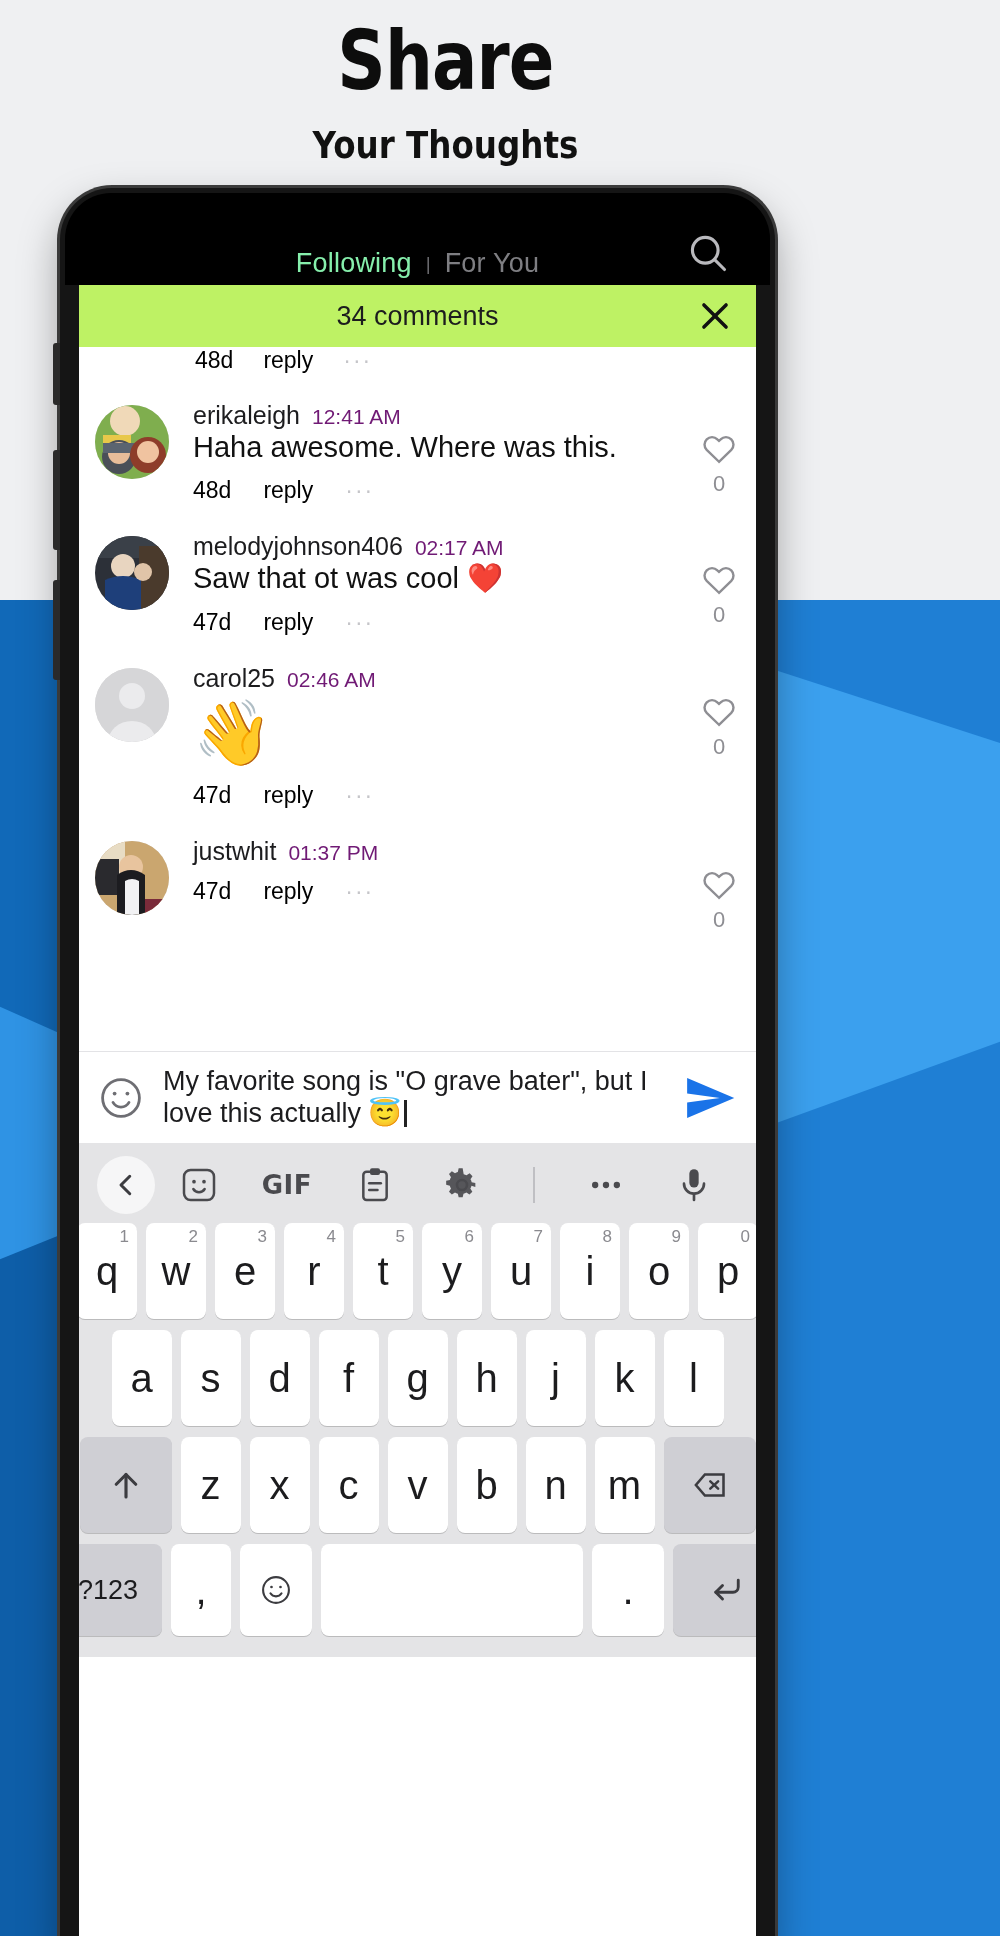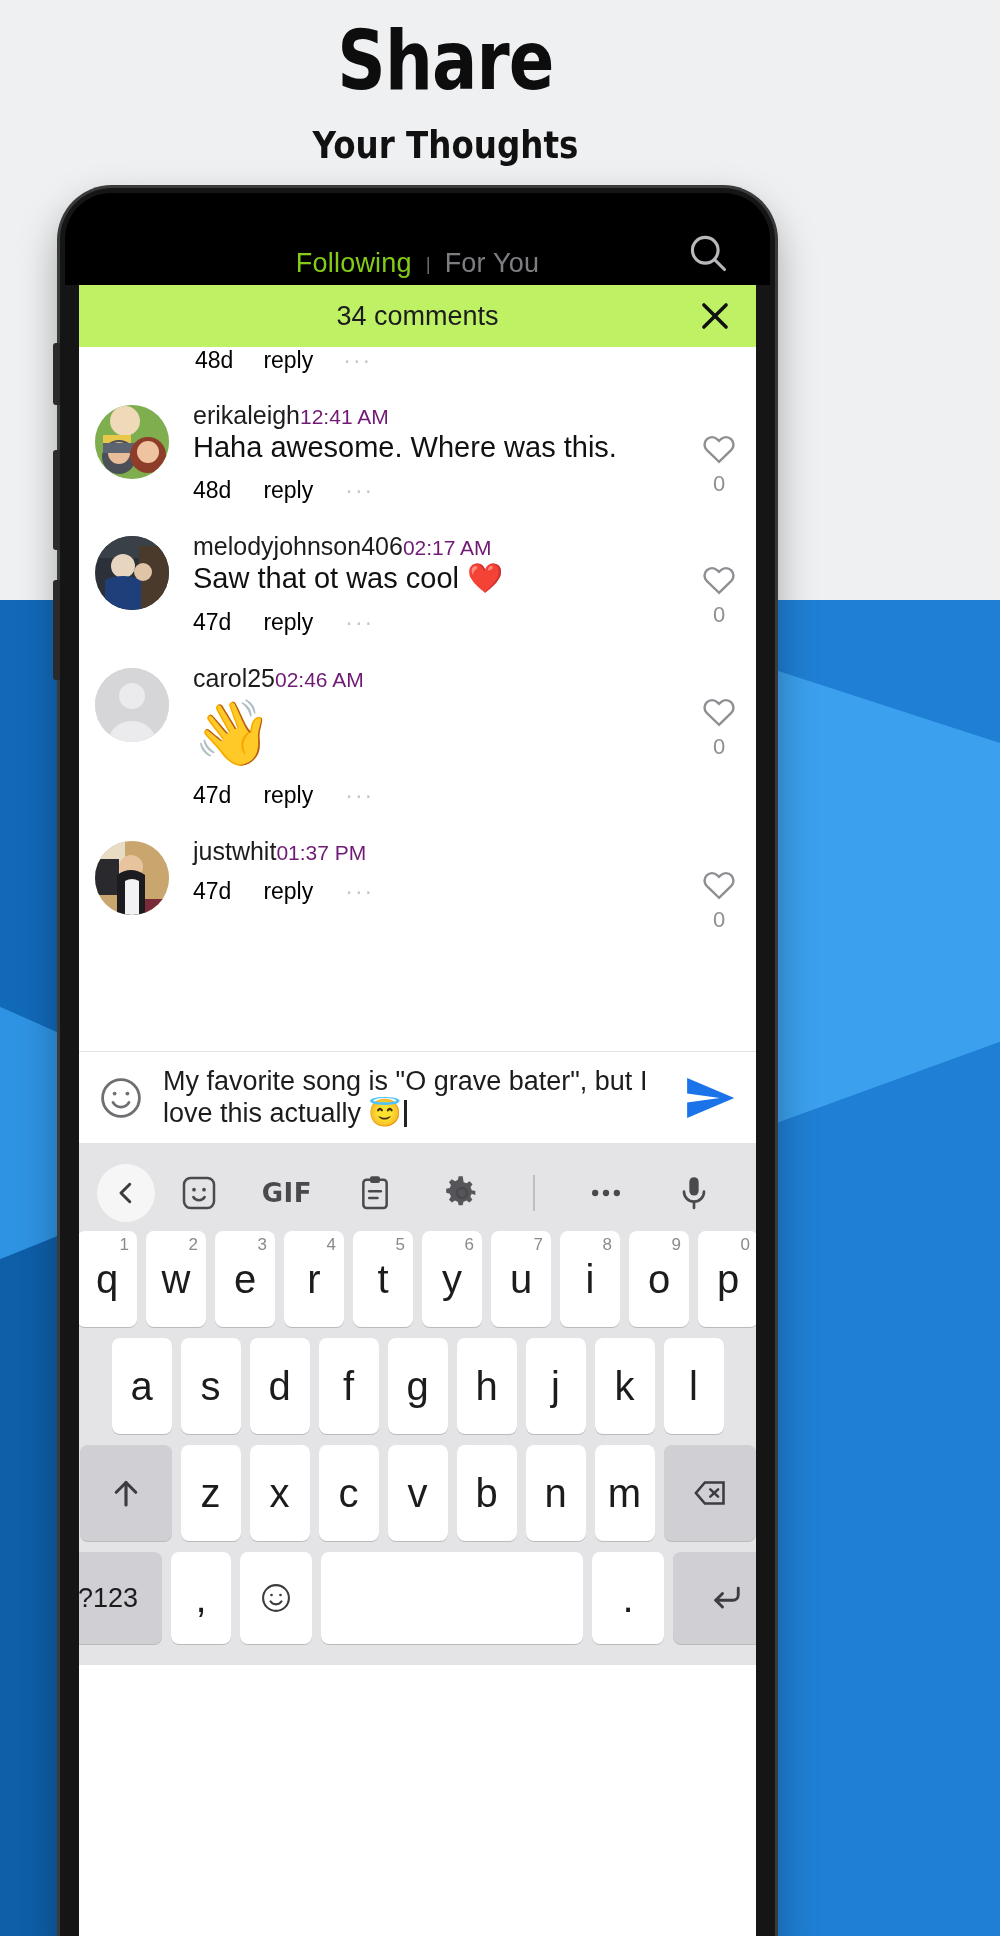--- a/index.html
+++ b/index.html
@@ -55,21 +55,21 @@
 
   
   .tabbar {
     position: absolute; left: 5px; right: 5px; top: 5px; height: 92px;
     background: #000; border-radius: 46px 46px 0 0;
     display: flex; align-items: flex-end; justify-content: center;
     padding-bottom: 6px;
   }
   .tabs { display: flex; align-items: center; gap: 14px; }
   .tab { font-size: 27px; color: #7e7e82; letter-spacing: .2px; }
-  .tab.active { color: #84cc16; }
+  .tab.active { color: #86efac; }
   .tab-sep { color: #6a6a6e; font-size: 19px; }
   .search-icon { position: absolute; right: 40px; bottom: 10px; width: 44px; height: 44px; }
   .search-icon svg { width: 44px; height: 44px; display: block; }
 
   
   .screen {
     position: absolute; left: 19px; top: 97px; right: 19px; bottom: 0;
     background: #fff; overflow: hidden;
   }
 
@@ -92,21 +92,21 @@
 
   .comment {
     display: flex; align-items: flex-start; padding: 14px 0 14px 16px; position: relative;
   }
   .avatar {
     width: 74px; height: 74px; border-radius: 50%; flex: 0 0 74px;
     margin-top: 4px; overflow: hidden; background: #d6d6d8; position: relative;
   }
   .avatar svg { width: 100%; height: 100%; display: block; }
   .c-body { flex: 1 1 auto; padding-left: 24px; padding-right: 10px; min-width: 0; }
-  .c-head { display: flex; align-items: baseline; }
+  .c-head { display: flex; align-items: baseline; gap: 12px; }
   .c-user { font-size: 25px; color: #1c1c1e; }
   .c-time { font-size: 21px; color: #701a75; }
   .c-text { font-size: 29px; color: #111; margin-top: 0; line-height: 1.22; }
   .c-text.emoji-big { font-size: 64px; line-height: 1.15; margin-top: 4px; }
   .c-foot { display: flex; align-items: center; gap: 32px; margin-top: 12px; }
   .like-col { flex: 0 0 74px; text-align: center; padding-top: 30px; }
   .like-col svg { width: 36px; height: 36px; display: block; margin: 0 auto; }
   .like-count { font-size: 22px; color: #8e8e93; margin-top: 4px; }
 
   .list-fade {
@@ -127,21 +127,21 @@
   .input-text {
     flex: 1 1 auto; font-size: 27px; color: #1c1c1e; line-height: 1.18;
     padding-right: 6px;
   }
   .caret { display: inline-block; width: 3px; height: 27px; background: #222;
     vertical-align: -5px; margin-left: 2px; }
   .send-btn { flex: 0 0 56px; width: 56px; height: 56px; }
   .send-btn svg { width: 56px; height: 56px; display: block; }
 
   
-  .keyboard { background: #e4e4e6; padding: 12px 0 10px; }
+  .keyboard { background: #e4e4e6; padding: 4px 0 10px; }
   .kb-toolbar {
     display: flex; align-items: center; height: 76px; padding: 0 18px; gap: 0;
   }
   .kb-back {
     width: 58px; height: 58px; border-radius: 50%; background: #f6f6f7;
     display: flex; align-items: center; justify-content: center; flex: 0 0 58px;
   }
   .kb-back svg { width: 30px; height: 30px; }
   .kb-tools { flex: 1 1 auto; display: flex; align-items: center; justify-content: space-around; }
   .kb-tool { width: 46px; height: 46px; display: flex; align-items: center; justify-content: center; }

